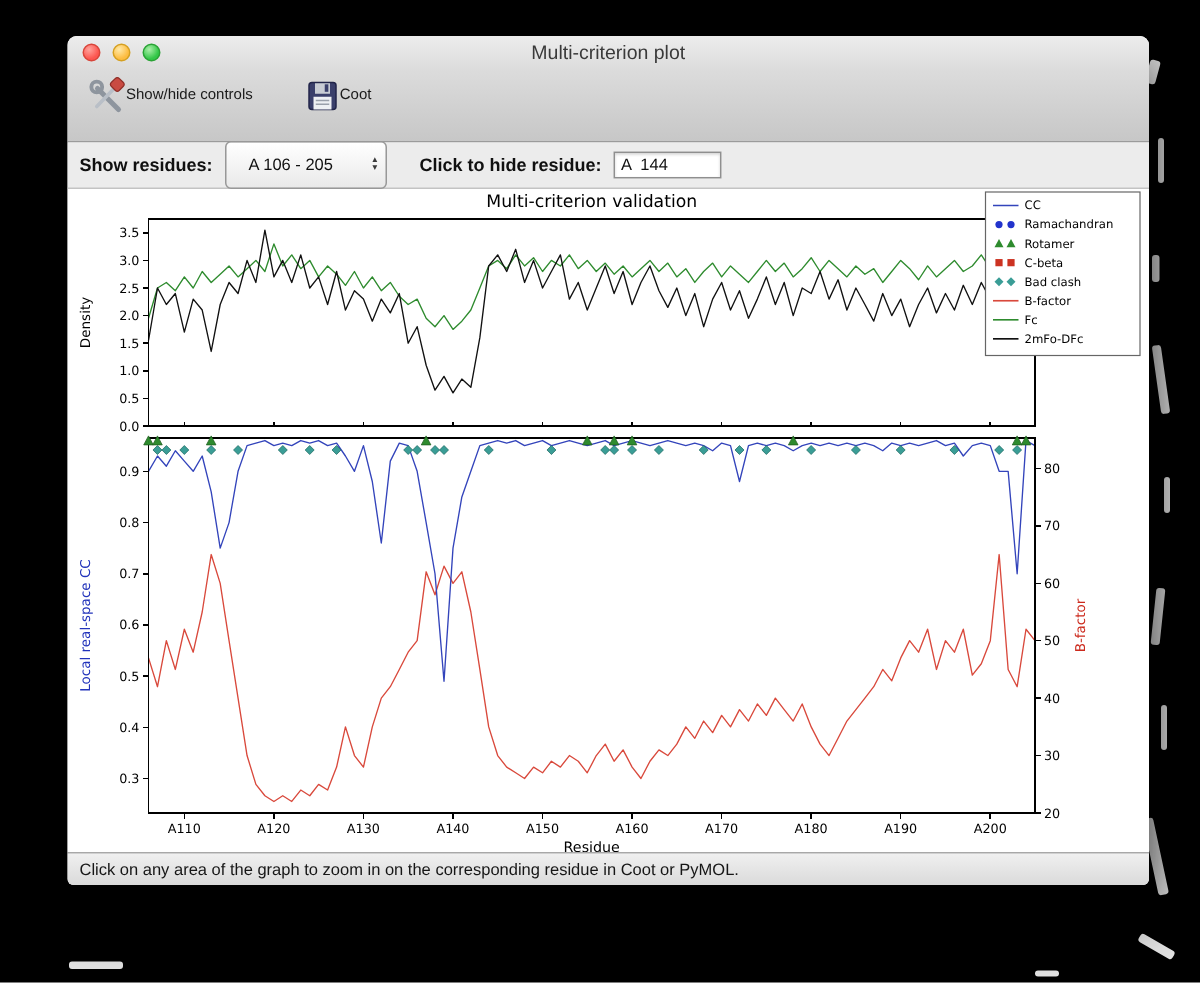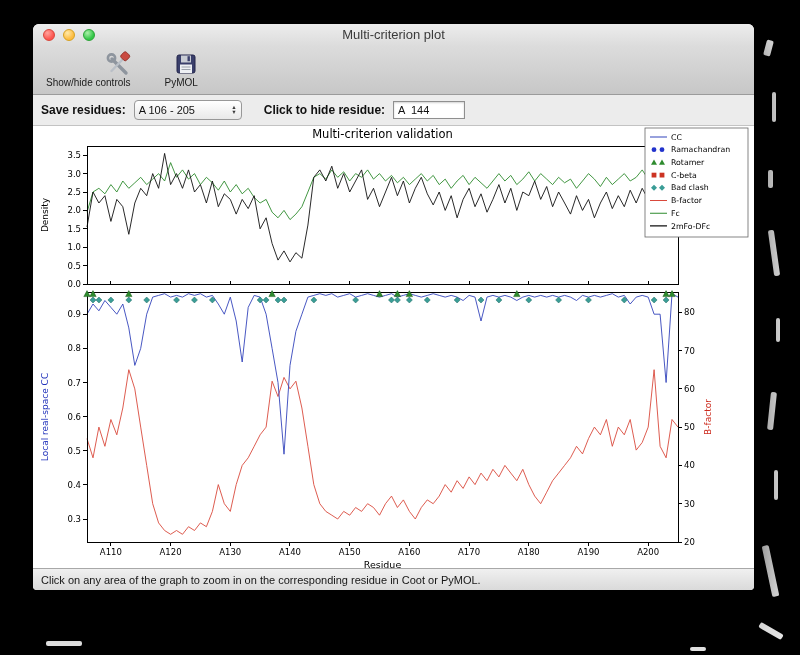--- a/index.html
+++ b/index.html
@@ -1,45 +1,45 @@
 <!DOCTYPE html>
 <html><head>
 <meta charset="utf-8">
 <style>
   html,body{margin:0;padding:0}
   body{width:800px;height:655px;background:#000;overflow:hidden;position:relative;
        font-family:"Liberation Sans",sans-serif;}
   .artifact{position:absolute;background:#fff;border-radius:2px;opacity:.9}
 
-  .window{position:absolute;left:33px;top:24px;width:721px;height:566px;
+  .window{position:absolute;left:45px;top:24px;width:721px;height:566px;
           border-radius:6px 6px 4px 4px;overflow:hidden;background:#fff;
           box-shadow:0 18px 45px rgba(0,0,0,.9);display:flex;flex-direction:column}
 
   .titlebar{height:22px;flex:0 0 auto;background:linear-gradient(#ededed,#dcdcdc);position:relative}
   .lights{position:absolute;left:10px;top:5px;display:flex;gap:8px}
   .light{width:12px;height:12px;border-radius:50%;box-sizing:border-box;display:block}
   .light.red{background:radial-gradient(circle at 35% 30%,#ffa39c,#fc5650 65%);border:1px solid #d8453a}
   .light.yellow{background:radial-gradient(circle at 35% 30%,#ffe9a8,#fdbc40 65%);border:1px solid #d5a021}
   .light.green{background:radial-gradient(circle at 35% 30%,#abefa9,#33c748 65%);border:1px solid #2aa335}
   .title{text-align:center;font-size:13px;line-height:22px;color:#3a3a3a}
 
   .toolbar{height:49px;flex:0 0 auto;background:linear-gradient(#dcdcdc,#c7c7c7);
            border-bottom:1px solid #9b9b9b;display:flex;align-items:flex-start;
            padding:3px 10px 0;gap:28px;box-sizing:border-box}
-  .tool-btn{display:flex;flex-direction:column;align-items:flex-end;padding:1px 3px;cursor:default}
+  .tool-btn{display:flex;flex-direction:row;align-items:center;padding:1px 3px;cursor:default}
   .tool-icon{height:27px;display:flex;align-items:center}
   .tool-label{font-size:10px;color:#1b1b1b;margin-top:0px;white-space:nowrap}
 
   .controls{height:31px;flex:0 0 auto;background:#ececec;border-bottom:1px solid #c3c3c3;
             display:flex;align-items:center;padding:0 8px;gap:8px;box-sizing:border-box}
   .ctl-label{font-size:12px;font-weight:bold;color:#101010;white-space:nowrap}
   .ctl-label.second{margin-left:14px}
-  .combo{height:20px;width:108px;background:linear-gradient(#ffffff,#e9e9e9);
+  .combo{height:32px;width:108px;background:linear-gradient(#ffffff,#e9e9e9);
          border:1px solid #989898;border-radius:4px;display:flex;align-items:center;
-         font-size:11px;color:#111;padding-left:4px;box-sizing:border-box}
+         font-size:11px;color:#111;padding-left:15px;box-sizing:border-box}
   .combo-value{flex:1}
   .combo-arrows{display:flex;flex-direction:column;align-items:center;justify-content:center;
                 font-size:5.5px;line-height:5px;color:#3a3a3a;padding:0 4px}
   .zoom-input{width:72px;height:18px;border:1px solid #8f8f8f;background:#fff;font-size:11px;
               padding:0 4px;font-family:"Liberation Sans",sans-serif;color:#111;
               box-shadow:inset 0 1px 2px rgba(0,0,0,.18);box-sizing:border-box}
 
   .plot-area{flex:1;background:#fff;position:relative;overflow:hidden}
   #plot-svg{display:block;font-family:"DejaVu Sans",sans-serif}
 
@@ -89,26 +89,26 @@
       <span class="tool-icon">
         <svg width="24" height="24" viewBox="0 0 24 24">
           <rect x="3" y="3" width="18" height="18" rx="2" fill="#3a3f6b" stroke="#22254a" stroke-width="1"></rect>
           <rect x="7" y="3.5" width="10" height="7" fill="#c8ccd4"></rect>
           <rect x="13.5" y="4.2" width="2.4" height="5" fill="#3a3f6b"></rect>
           <rect x="6" y="12.5" width="12" height="8.5" fill="#eef0f4"></rect>
           <line x1="7.5" y1="15" x2="16.5" y2="15" stroke="#9aa0ab" stroke-width="1"></line>
           <line x1="7.5" y1="17.5" x2="16.5" y2="17.5" stroke="#9aa0ab" stroke-width="1"></line>
         </svg>
       </span>
-      <span class="tool-label">PyMOL</span>
+      <span class="tool-label">Coot</span>
     </div>
   </div>
 
   <div class="controls">
-    <span class="ctl-label">Save residues:</span>
+    <span class="ctl-label">Show residues:</span>
     <div class="combo">
       <span class="combo-value">A 106 - 205</span>
       <span class="combo-arrows">
           <span>▲</span>
           <span>▼</span>
         </span>
     </div>
     <span class="ctl-label second">Click to hide residue:</span>
     <input class="zoom-input" type="text" value="A  144" style="">
   </div>

